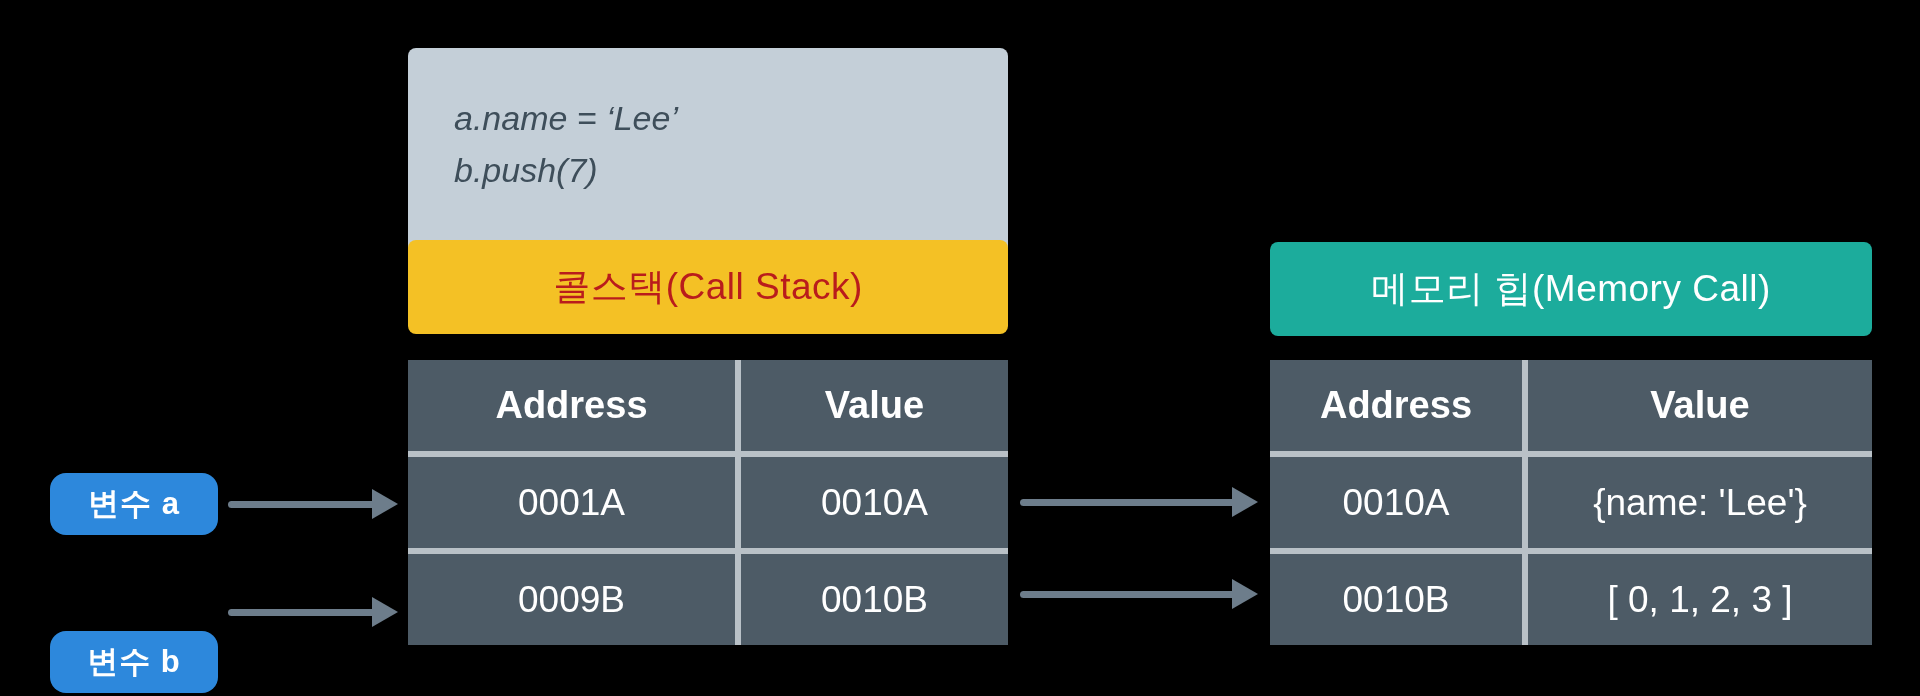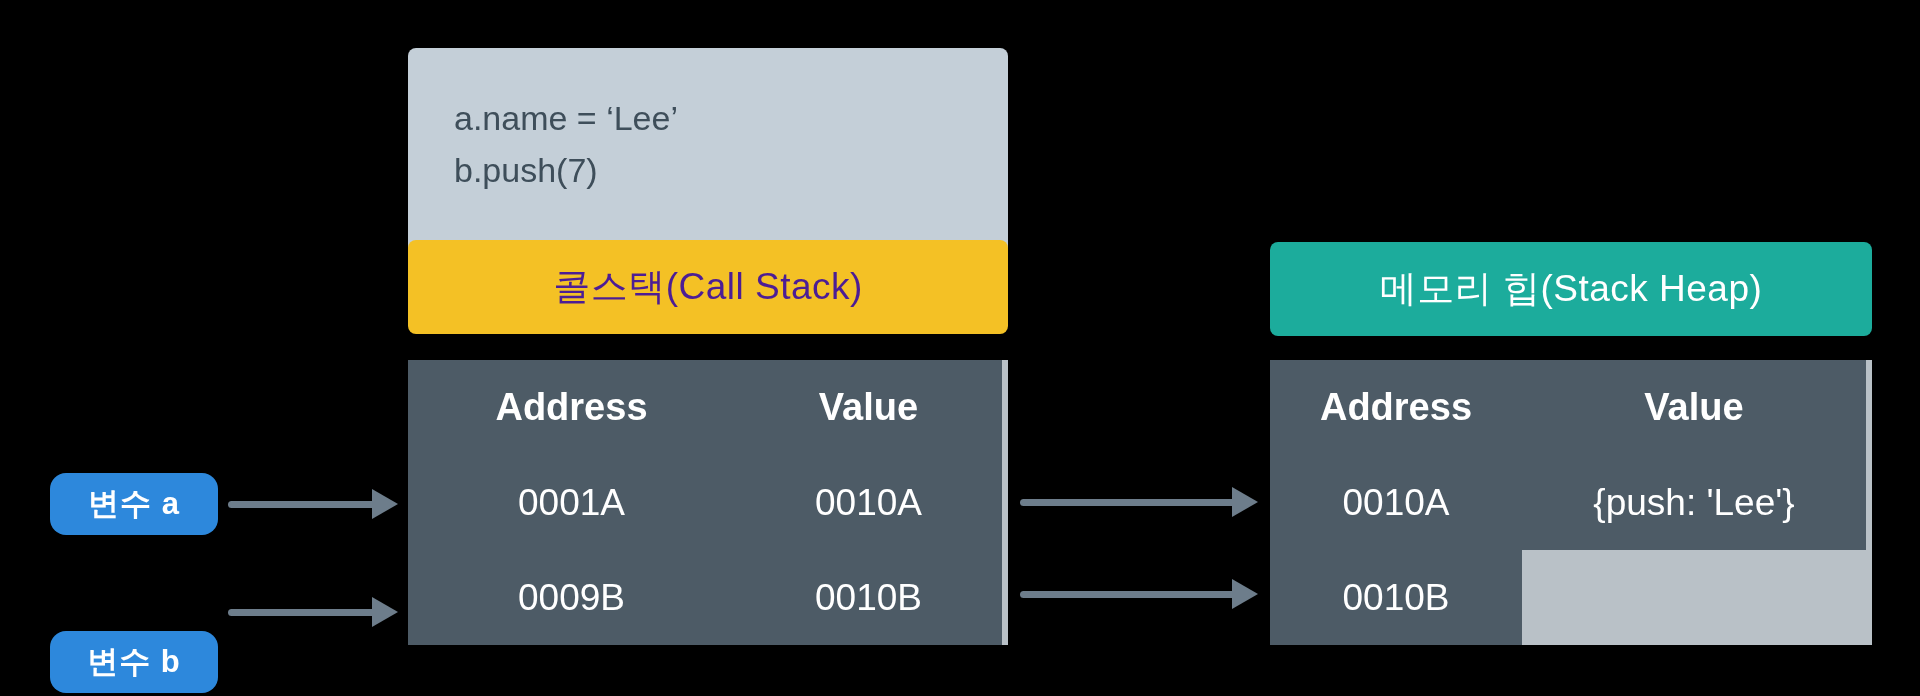--- a/index.html
+++ b/index.html
@@ -5,34 +5,34 @@
   html,body{margin:0;padding:0;background:#000;}
   .canvas{
     position:relative;width:1920px;height:696px;background:#000000;overflow:hidden;
     font-family:"Liberation Sans","DejaVu Sans",sans-serif;
   }
   
   .code-box{
     position:absolute;left:408px;top:48px;width:600px;height:232px;
     background:#c4cfd8;border-radius:8px 8px 0 0;
     color:#3e4e5a;font-size:34px;line-height:52px;
-    padding:44px 0 0 46px;box-sizing:border-box;
+    padding:44px 0 0 46px;box-sizing:border-box;font-style:italic;
   }
   
   .banner{
     position:absolute;height:94px;border-radius:8px;
     display:flex;align-items:center;justify-content:center;
     font-size:37px;font-weight:500;letter-spacing:0.5px;
   }
-  .banner.callstack{left:408px;top:240px;width:600px;background:#f4c125;color:#4c1d95;}
+  .banner.callstack{left:408px;top:240px;width:600px;background:#f4c125;color:#b91c1c;}
   .banner.heap{left:1270px;top:242px;width:602px;background:#1cac9c;color:#ffffff;}
   
   .memtable{
     position:absolute;top:360px;height:285px;display:grid;
-    grid-template-rows:repeat(3,1fr);background:#b9c1c7;
+    grid-template-rows:repeat(3,1fr);gap:6px;background:#b9c1c7;
   }
   .memtable.callstack{left:408px;width:600px;grid-template-columns:327px 267px;}
   .memtable.heap{left:1270px;width:602px;grid-template-columns:252px 344px;}
   .cell{
     background:#4d5b66;color:#ffffff;display:flex;align-items:center;justify-content:center;
     font-size:37px;font-weight:400;white-space:nowrap;
   }
   .cell.th{font-weight:700;font-size:38px;}
   
   .var-chip{
@@ -59,37 +59,38 @@
 <body>
 
 <div class="canvas">
 
   <div class="code-box">
     <div>a.name = ‘Lee’</div>
     <div>b.push(7)</div>
   </div>
 
   <div class="banner callstack">콜스택(Call Stack)</div>
-  <div class="banner heap">메모리 힙(Stack Heap)</div>
+  <div class="banner heap">메모리 힙(Memory Call)</div>
 
   <div class="memtable callstack">
     <div class="cell th">Address</div>
     <div class="cell th">Value</div>
     <div class="cell">0001A</div>
     <div class="cell">0010A</div>
     <div class="cell">0009B</div>
     <div class="cell">0010B</div>
   </div>
 
   <div class="memtable heap">
     <div class="cell th">Address</div>
     <div class="cell th">Value</div>
     <div class="cell">0010A</div>
-    <div class="cell">{push: 'Lee'}</div>
+    <div class="cell">{name: 'Lee'}</div>
     <div class="cell">0010B</div>
+    <div class="cell">[ 0, 1, 2, 3 ]</div>
   </div>
 
   <div class="var-chip a">변수 a</div>
   <div class="var-chip b">변수 b</div>
 
   <div class="arrow a-left">
     <div class="shaft"></div>
     <div class="head"></div>
   </div>
   <div class="arrow b-left">

